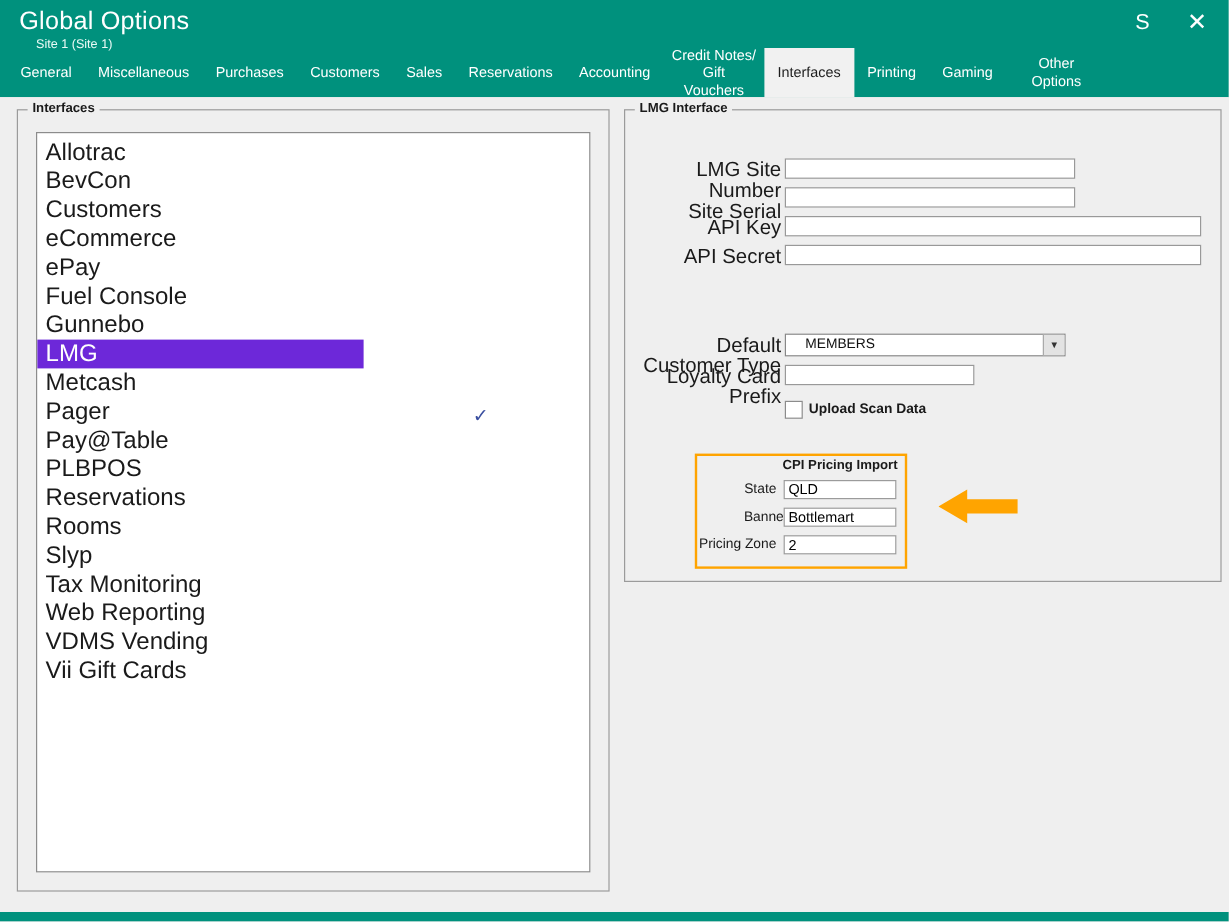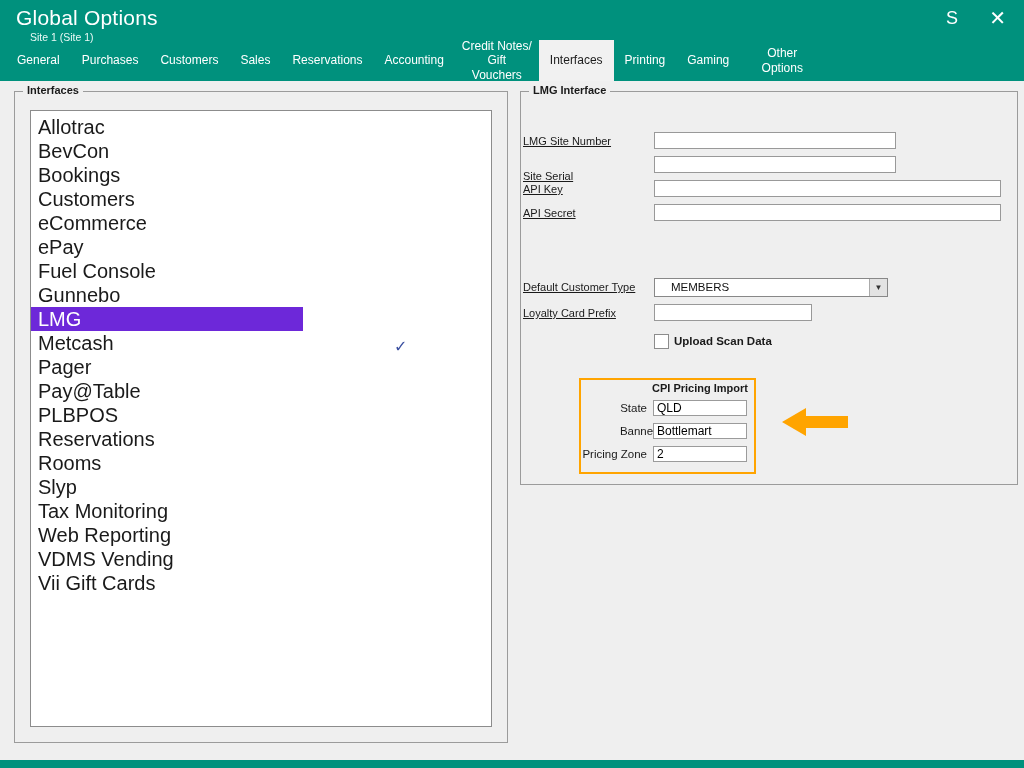--- a/index.html
+++ b/index.html
@@ -53,21 +53,21 @@
     background:#fff;border:1px solid #8c8c8c;padding-top:4px;overflow:hidden;
   }
   .li{
     height:24px;line-height:24px;padding-left:7px;font-size:20px;color:#1a1a1a;cursor:default;
   }
   .li.selected{background:#6d28d9;color:#fff;width:265px;}
   .check-icon{
     position:absolute;left:363px;top:226px;color:#3a4fa0;font-size:16px;
   }
   .flabel{
-    position:absolute;font-size:11px;color:#1a1a1a;text-align:left;width:128px;line-height:17px;text-decoration:underline;
+    position:absolute;font-size:17px;color:#1a1a1a;text-align:right;width:128px;line-height:17px;
   }
   .txt{
     position:absolute;height:15px;border:1px solid #999;background:#fff;
     font-family:"Liberation Sans",sans-serif;font-size:12px;padding:0 3px;margin:0;
   }
   .dropdown{
     position:absolute;height:17px;border:1px solid #888;background:#fff;
     font-size:11.5px;color:#111;line-height:17px;padding-left:16px;cursor:default;
   }
   .dd-arrow{
@@ -105,41 +105,41 @@
 <div>
 
   <div class="titlebar">
     <span class="window-title">Global Options</span>
     <span class="subtitle">Site 1   (Site 1)</span>
     <span class="win-s">S</span>
     <span class="win-close">✕</span>
 
     <div class="tabs">
       <span class="tab">General</span>
+      <span class="tab">Miscellaneous</span>
       <span class="tab">Purchases</span>
       <span class="tab">Customers</span>
       <span class="tab">Sales</span>
       <span class="tab">Reservations</span>
       <span class="tab">Accounting</span>
       <span class="tab two-line">Credit Notes/ Gift Vouchers</span>
       <span class="tab selected">Interfaces</span>
       <span class="tab">Printing</span>
       <span class="tab">Gaming</span>
       <span class="tab two-line">Other Options</span>
     </div>
   </div>
 
   <div class="content">
 
     <div class="groupbox" id="left-group">
       <span class="gb-label">Interfaces</span>
       <div class="listbox">
         <div class="li">Allotrac</div>
         <div class="li">BevCon</div>
-        <div class="li">Bookings</div>
         <div class="li">Customers</div>
         <div class="li">eCommerce</div>
         <div class="li">ePay</div>
         <div class="li">Fuel Console</div>
         <div class="li">Gunnebo</div>
         <div class="li selected">LMG</div>
         <div class="li">Metcash</div>
         <div class="li">Pager</div>
         <div class="li">Pay@Table</div>
         <div class="li">PLBPOS</div>

